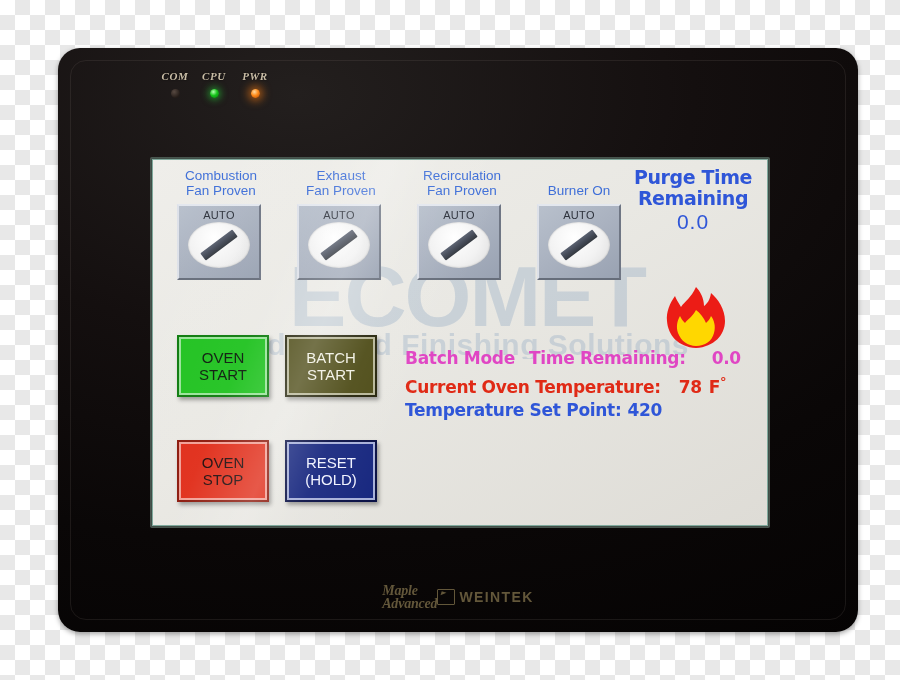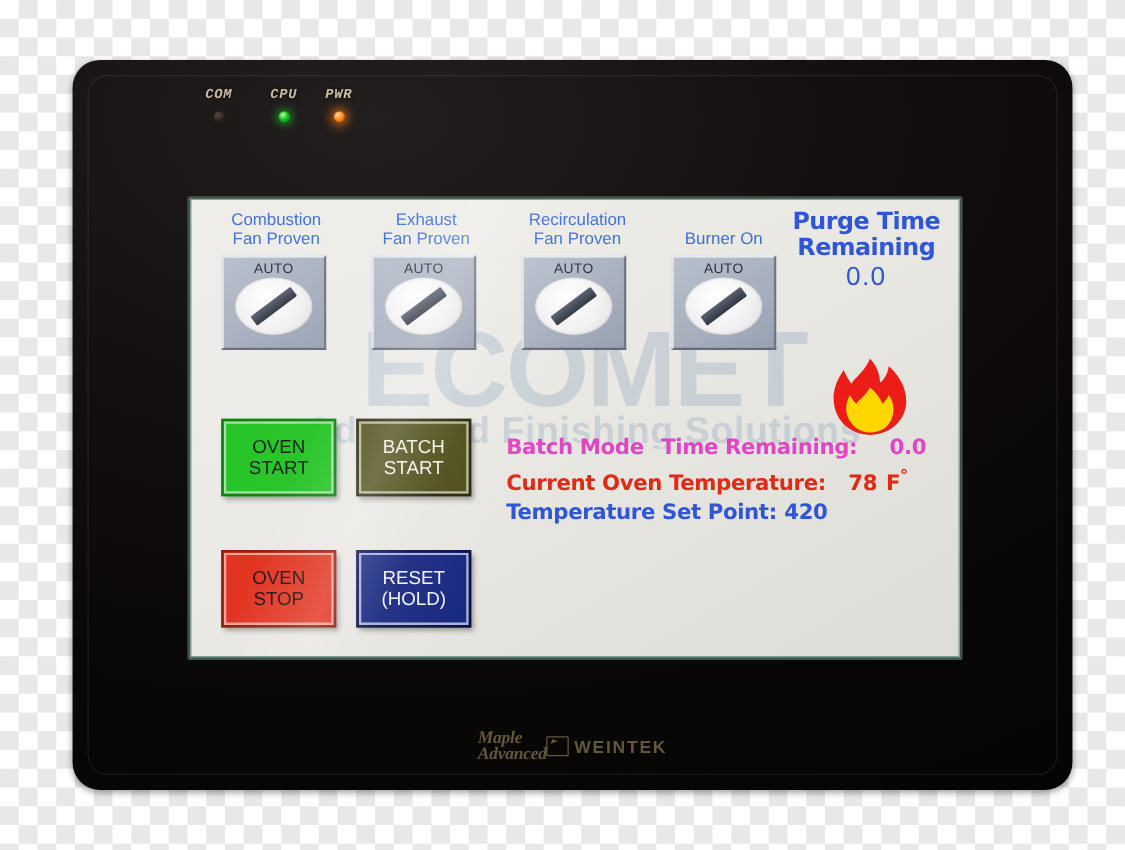--- a/index.html
+++ b/index.html
@@ -26,21 +26,21 @@
   #bezel-inner-edge{
     position:absolute;left:12px;top:12px;right:12px;bottom:12px;
     border-radius:16px;
     border:1px solid rgba(120,110,105,.18);
     pointer-events:none;
   }
 
   
   .led-group{position:absolute;text-align:center;}
   .led-label{
-    font-family:Liberation Mono, monospace;
+    font-family:Liberation Serif, serif;
     font-style:italic;font-weight:bold;font-size:11px;
     color:#c9bda6;letter-spacing:.6px;
     text-shadow:0 0 2px rgba(0,0,0,.8);
   }
   .led-dot{width:9px;height:9px;border-radius:50%;margin:7px auto 0;}
   .led-off{background:radial-gradient(circle at 35% 32%,#584a42,#241c18 70%);}
   .led-green{
     background:radial-gradient(circle at 38% 32%,#b4ffb0,#16c41a 45%,#0a6b10 100%);
     box-shadow:0 0 7px 2px rgba(40,220,60,.55);
   }
@@ -222,25 +222,25 @@
 </head>
 <body>
 
 <div id="device">
   <div id="bezel-inner-edge"></div>
 
   <div class="led-group" style="left:96px;top:22px;width:42px;">
     <div class="led-label">COM</div>
     <div class="led-dot led-off"></div>
   </div>
-  <div class="led-group" style="left:148px;top:22px;width:42px;">
+  <div class="led-group" style="left:135px;top:22px;width:42px;">
     <div class="led-label">CPU</div>
     <div class="led-dot led-green"></div>
   </div>
-  <div class="led-group" style="left:192px;top:22px;width:42px;">
+  <div class="led-group" style="left:176px;top:22px;width:42px;">
     <div class="led-label">PWR</div>
     <div class="led-dot led-orange"></div>
   </div>
 
   <div id="lcd-frame">
   <div id="lcd">
 
     <div id="watermark">
       <div id="wm-big">ECOMET</div>
       <div id="wm-small">Advanced Finishing Solutions</div>

